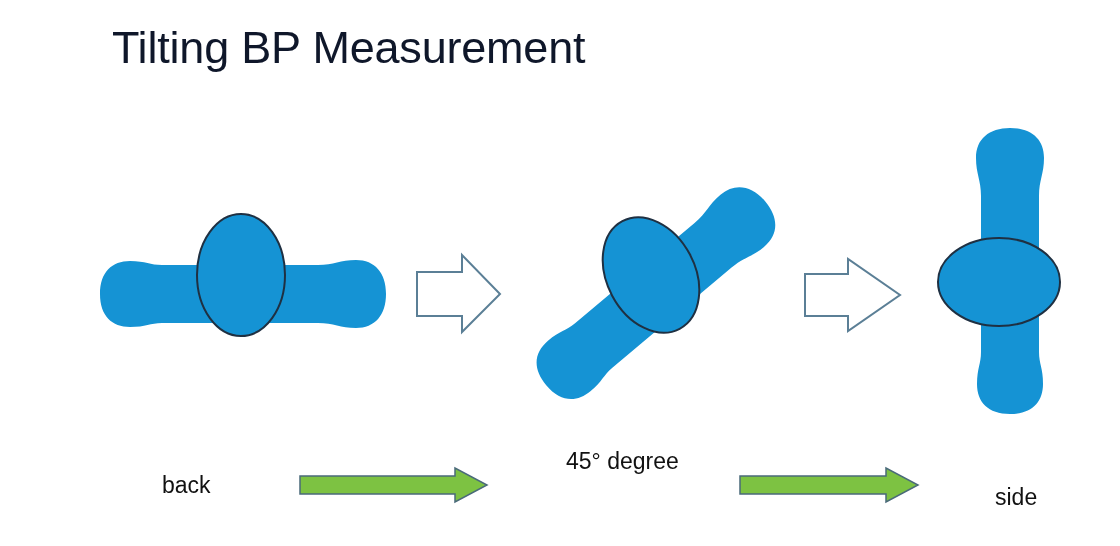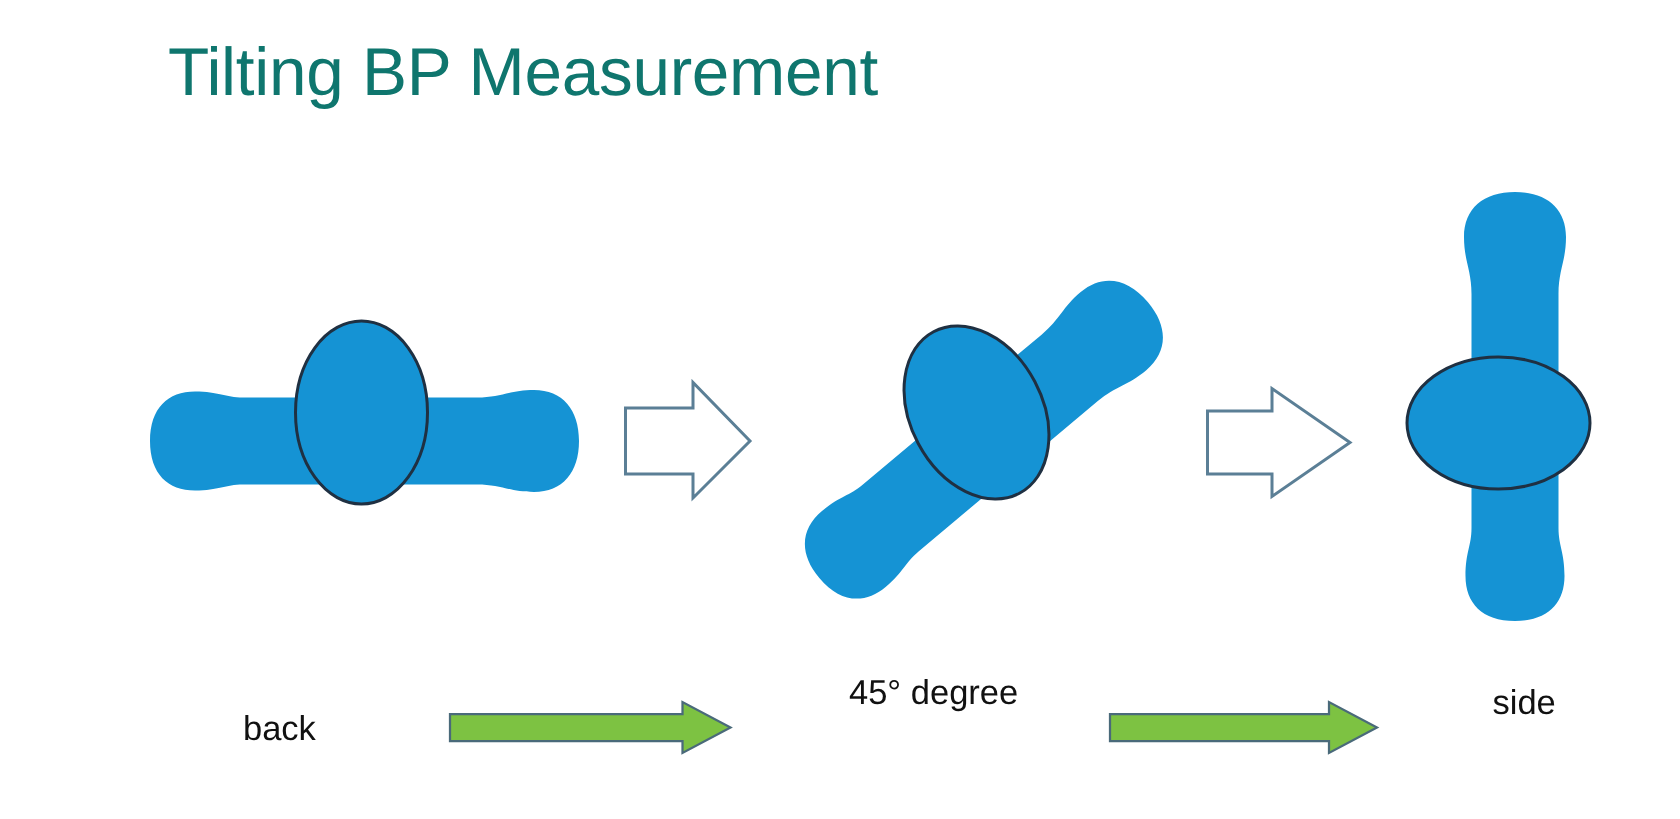--- a/index.html
+++ b/index.html
@@ -19,21 +19,21 @@
     background: #ffffff;
     overflow: hidden;
   }
   #slide-title {
     position: absolute;
     left: 112px;
     top: 22px;
     font-size: 45px;
     font-weight: 400;
     line-height: 1.15;
-    color: #0f766e;
+    color: #0f172a;
     letter-spacing: -0.2px;
     white-space: nowrap;
     font-family: "Liberation Sans", sans-serif;
     text-align: center;
   }
   .figure-svg {
     position: absolute;
     left: 0;
     top: 0;
     width: 1120px;
@@ -43,21 +43,21 @@
   .step-label {
     position: absolute;
     font-size: 23px;
     font-weight: 400;
     color: #111111;
     white-space: nowrap;
     font-family: Liberation Sans, sans-serif;
   }
   #label-back   { left: 162px; top: 472px; }
   #label-mid    { left: 566px; top: 448px; }
-  #label-side   { left: 995px; top: 455px; }
+  #label-side   { left: 995px; top: 484px; }
 </style>
 </head>
 <body>
 
 <div id="slide">
 
   <div id="slide-title">Tilting BP Measurement</div>
 
   <svg class="figure-svg" viewBox="0 0 1120 546" xmlns="http://www.w3.org/2000/svg">
 

